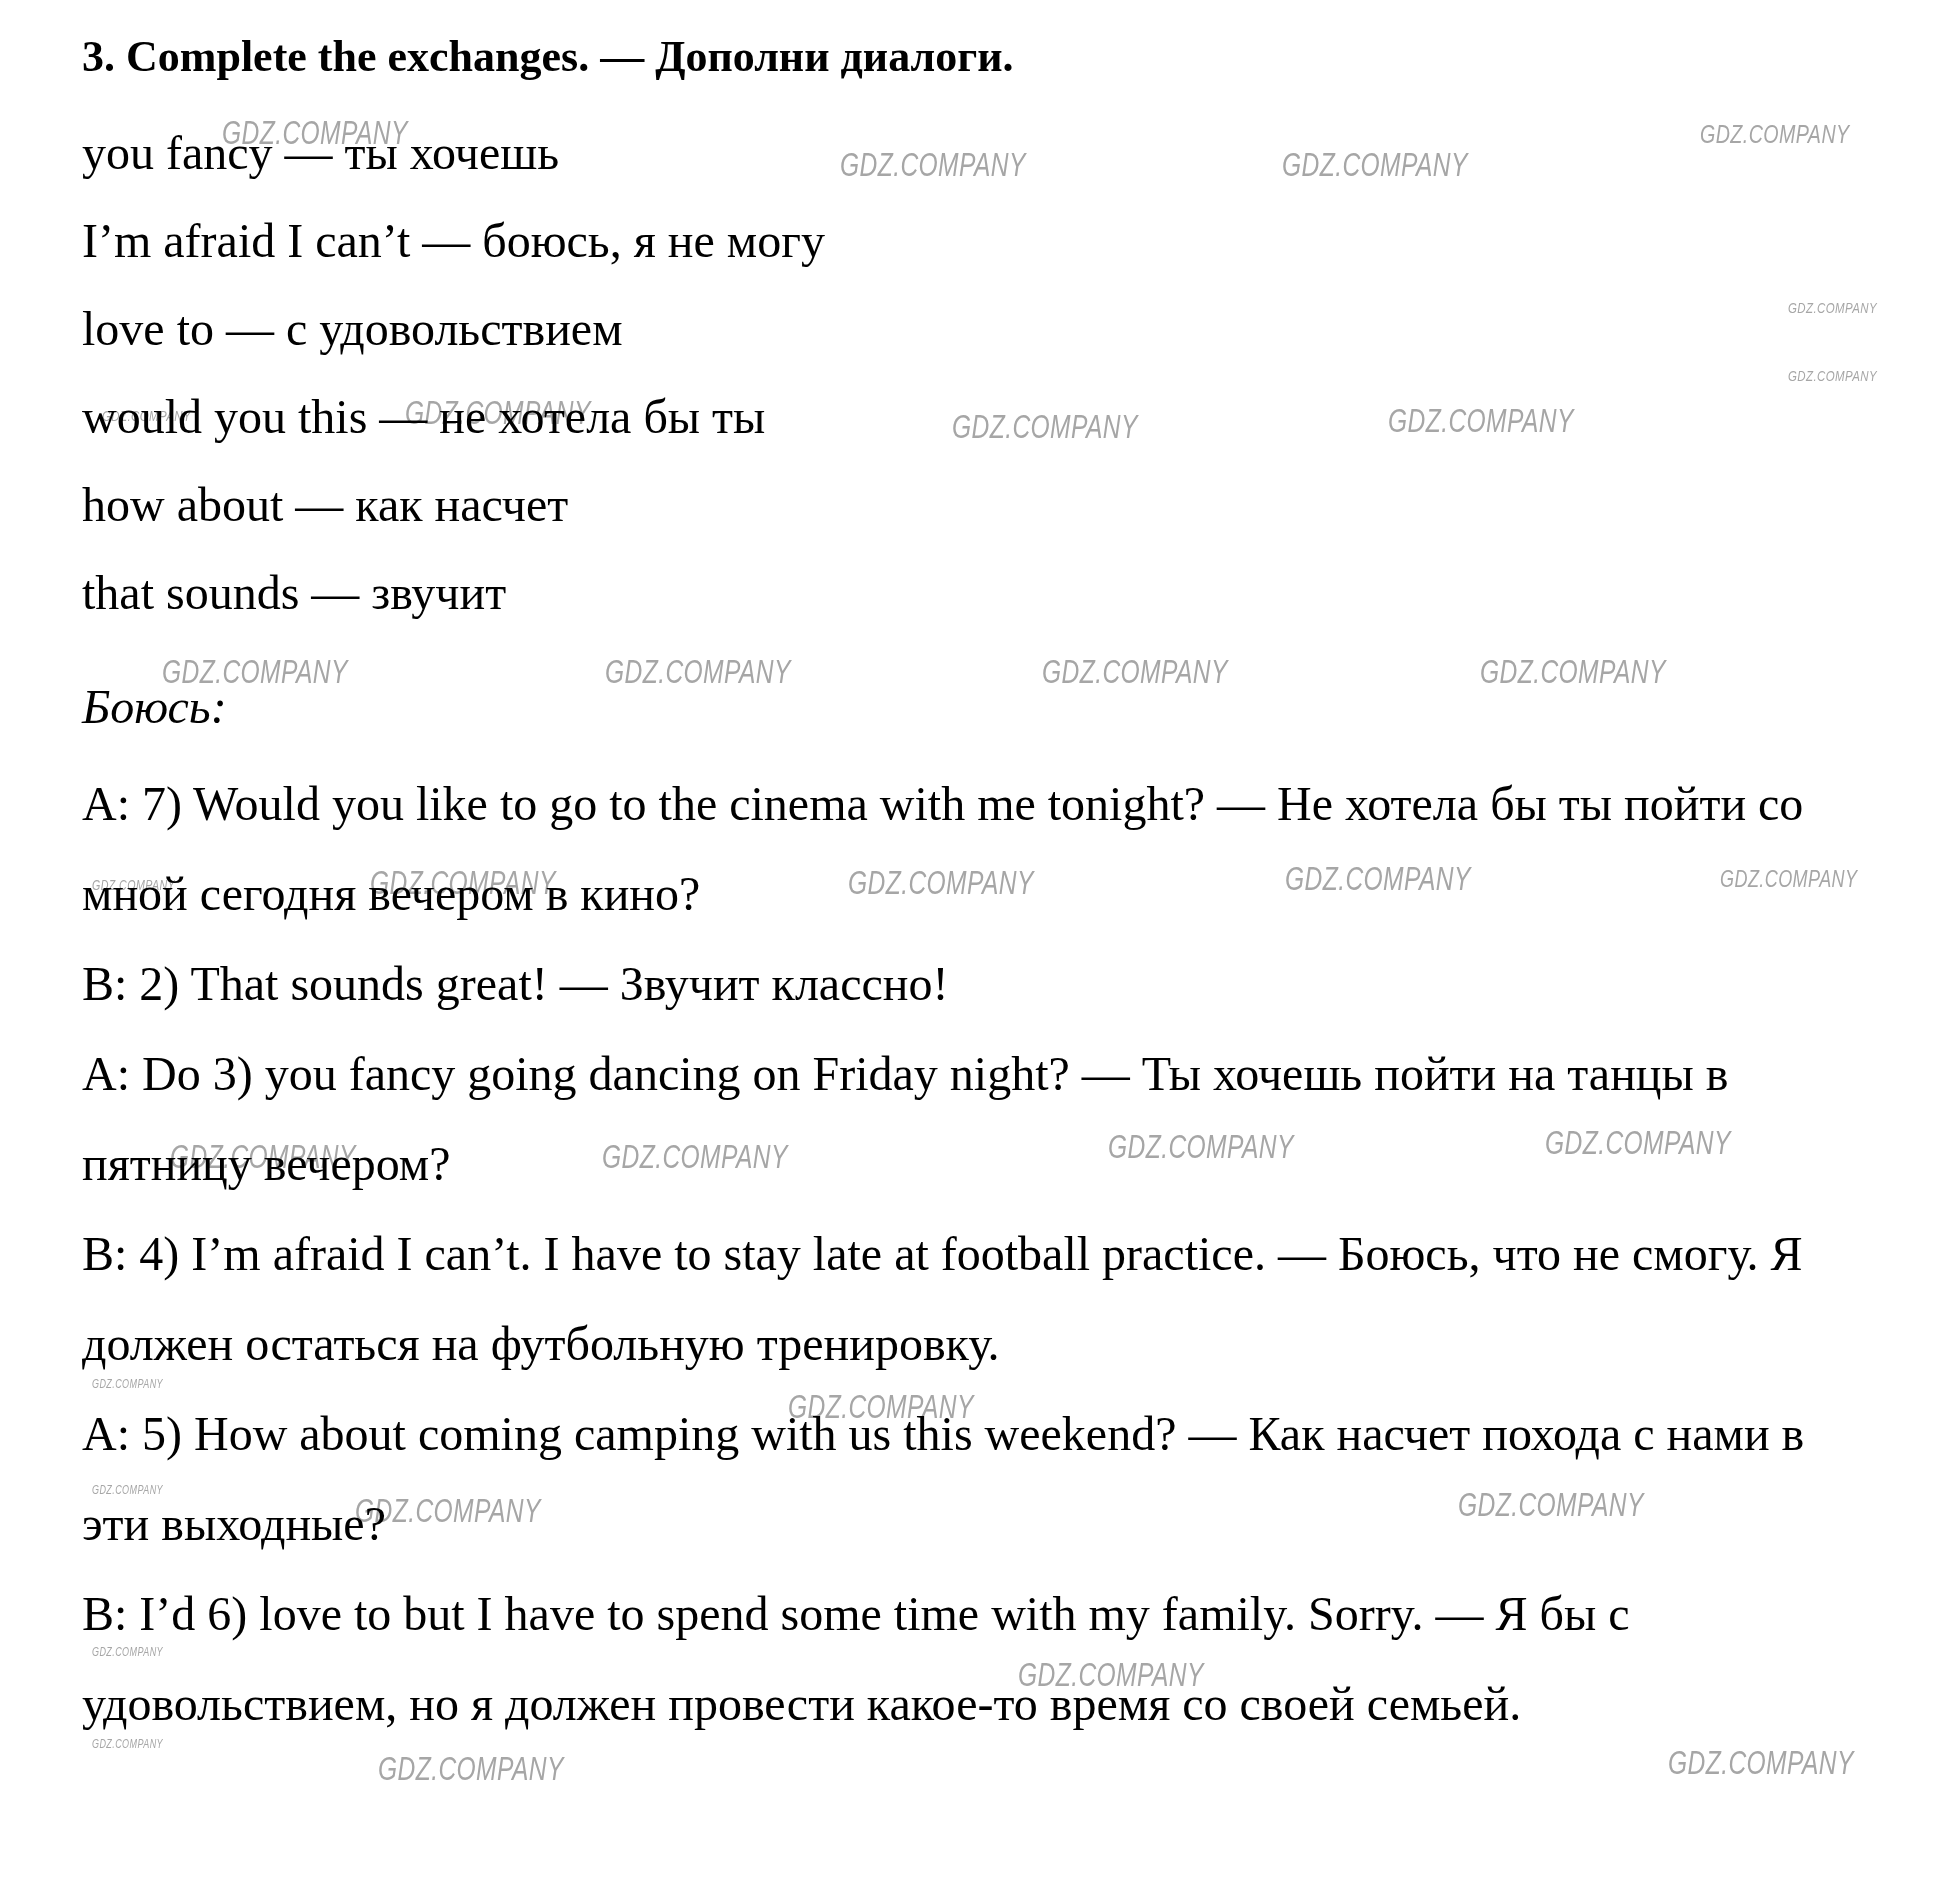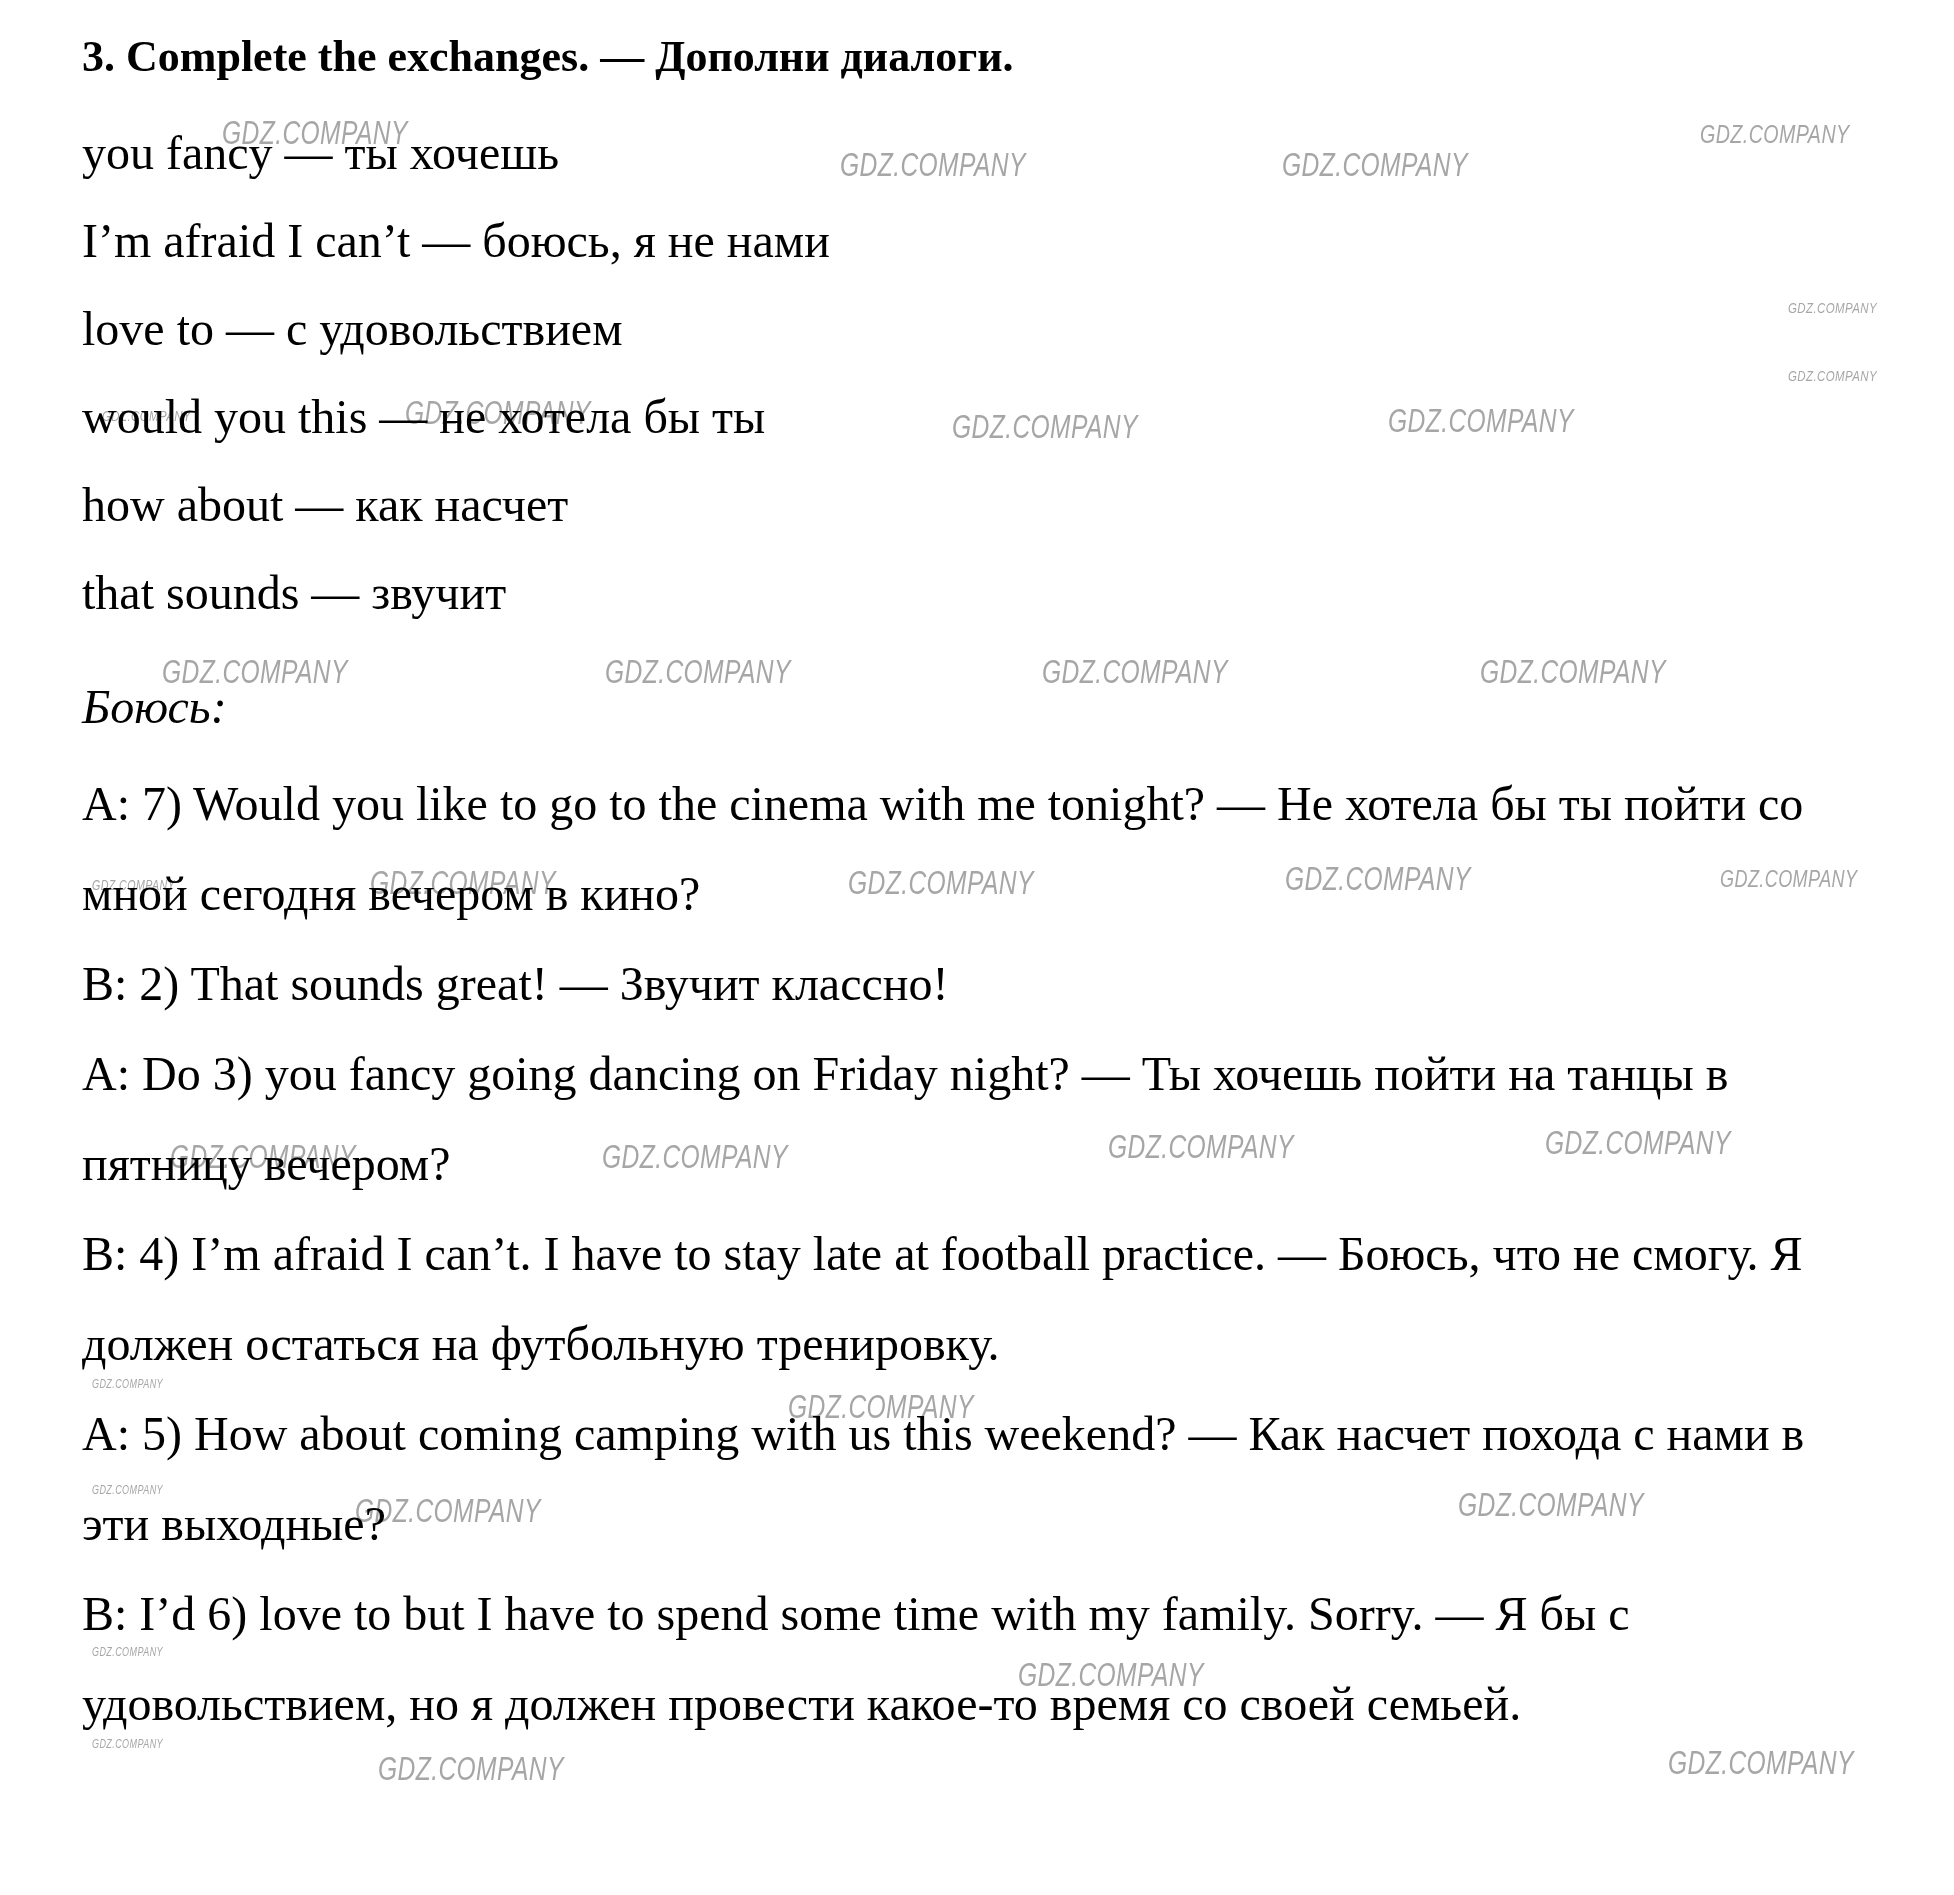--- a/index.html
+++ b/index.html
@@ -108,21 +108,21 @@
       <span class="wm" style="left: 92px; top: 1738px; font-size: 11px; color: rgb(166, 166, 166);">GDZ.COMPANY</span>
       <span class="wm" style="left: 378px; top: 1752px; font-size: 30px; color: rgb(166, 166, 166);">GDZ.COMPANY</span>
       <span class="wm" style="left: 1668px; top: 1746px; font-size: 30px; color: rgb(166, 166, 166);">GDZ.COMPANY</span>
     </div>
 
   <div class="content">
     <h1 class="title">3. Complete the exchanges. — Дополни диалоги.</h1>
 
     <div class="vocab">
         <p class="vocab-line">you fancy — ты хочешь</p>
-        <p class="vocab-line">I’m afraid I can’t — боюсь, я не нами</p>
+        <p class="vocab-line">I’m afraid I can’t — боюсь, я не могу</p>
         <p class="vocab-line">love to — с удовольствием</p>
         <p class="vocab-line">would you this — не хотела бы ты</p>
         <p class="vocab-line">how about — как насчет</p>
         <p class="vocab-line">that sounds — звучит</p>
       </div>
 
     <p class="answers-label">Боюсь:</p>
 
     <div class="answers">
         <p class="answer-line">A: 7) Would you like to go to the cinema with me tonight? — Не хотела бы ты пойти со мной сегодня вечером в кино?</p>

